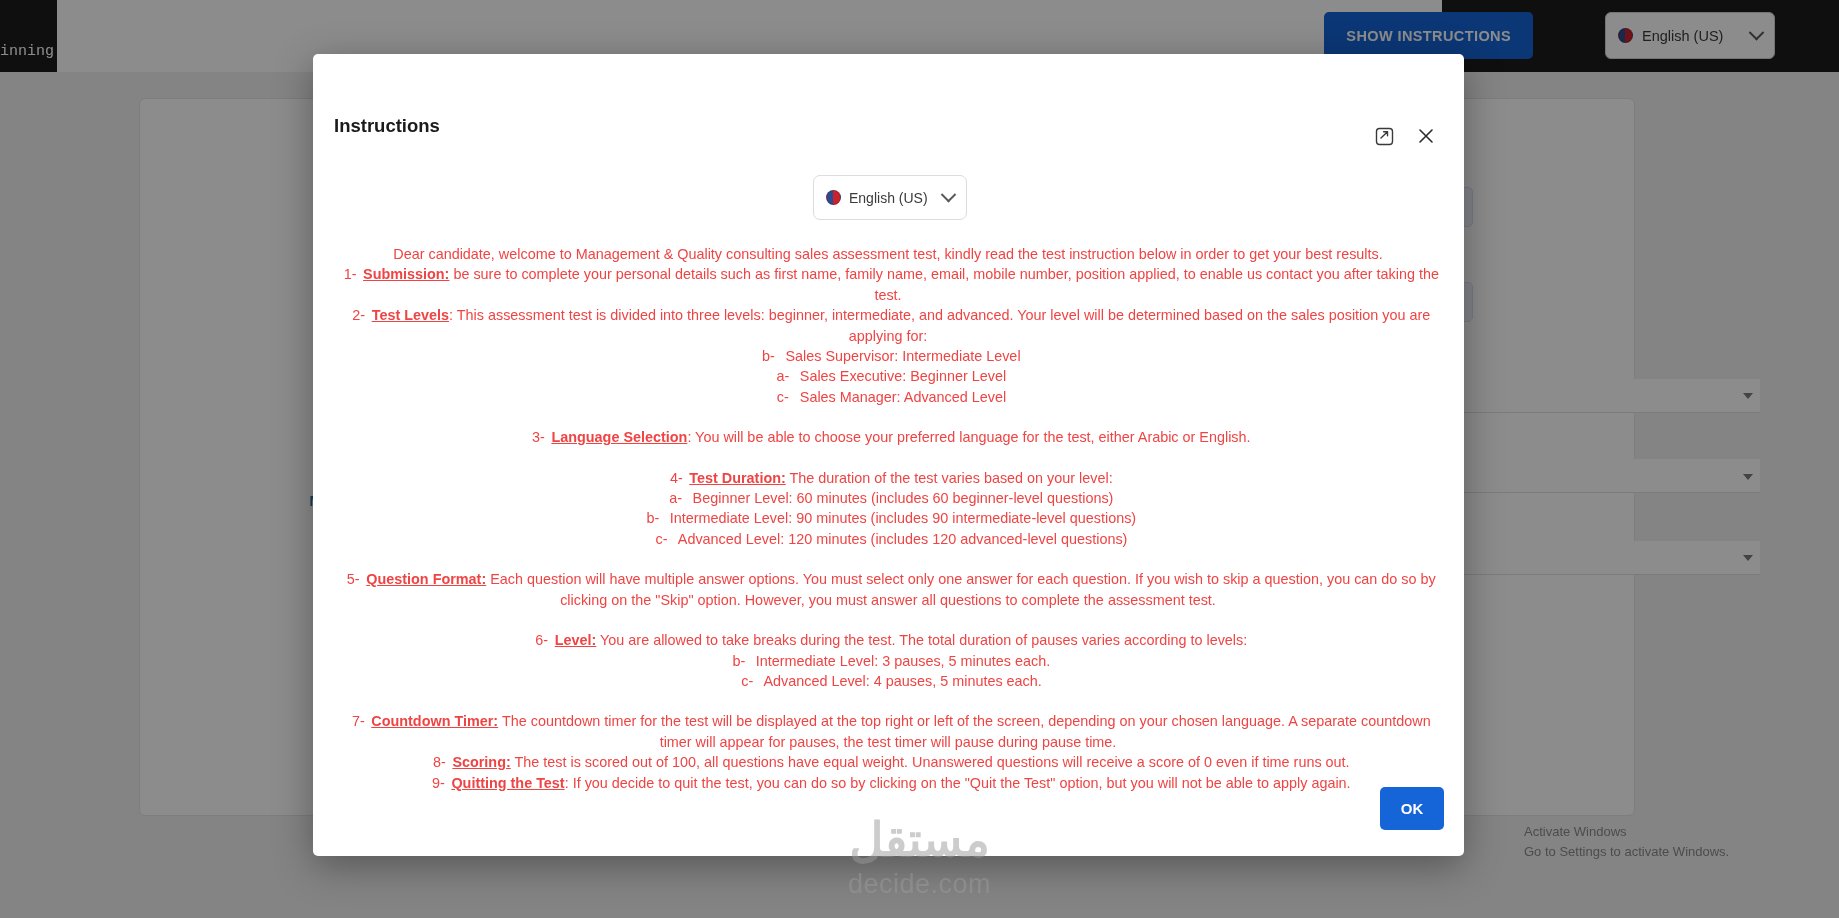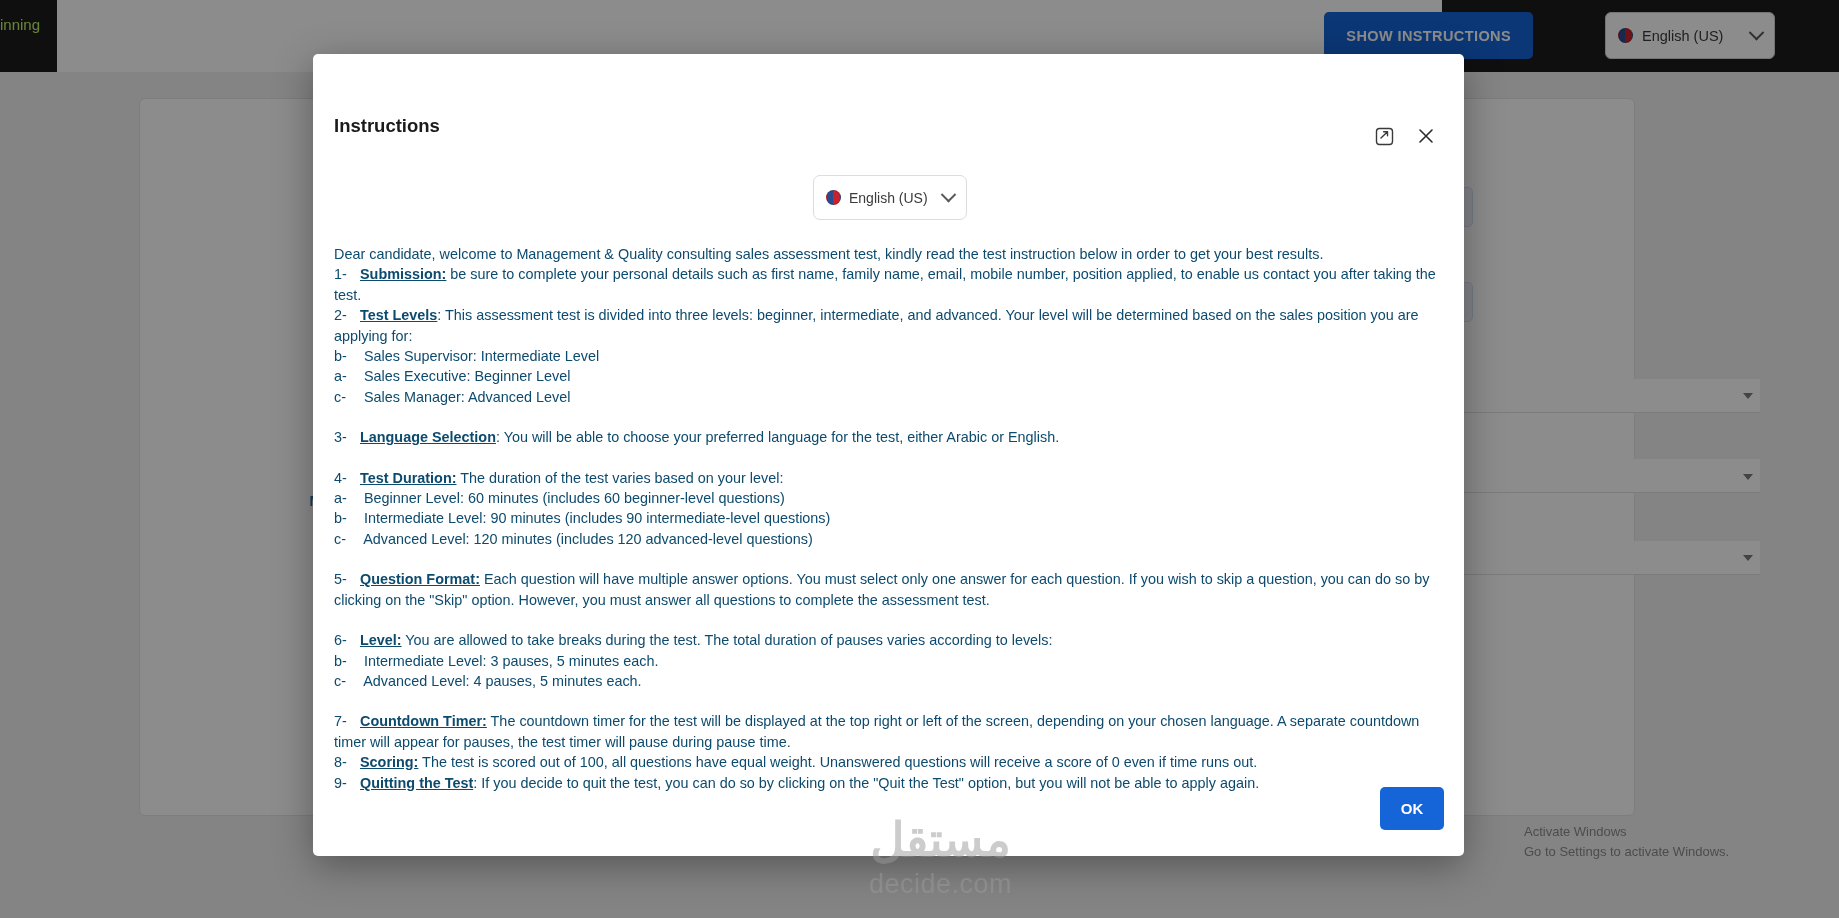--- a/index.html
+++ b/index.html
@@ -19,24 +19,25 @@
 
   
   .topbar {
     position: absolute; top: 0; left: 0;
     width: 1839px; height: 72px;
     background: #1c1c1c;
     z-index: 1;
   }
   .topbar-left-text {
     position: absolute;
-    left: 0px; top: 16px;
-    color: #bef264;
+    left: 0px; top: 43px;
+    color: #ffffff;
     font-size: 15px;
     white-space: nowrap;
+    font-family: Liberation Mono, monospace;
   }
   .topbar-left-panel {
     position: absolute;
     left: 57px; top: 0;
     width: 1385px; height: 72px;
     background: #ffffff;
   }
   .show-instructions-btn {
     position: absolute;
     right: 306px; top: 12px;
@@ -191,21 +192,22 @@
     cursor: pointer;
   }
   .modal-lang .inner { display: flex; align-items: center; gap: 8px; }
 
   .instr-body {
     position: absolute;
     left: 21px; top: 190px;
     width: 1108px;
     font-size: 14.4px;
     line-height: 20.4px;
-    color: #0c4a6e;
+    color: #ef4444;
+    text-align: center;
   }
   .instr-line { margin: 0; padding: 0; }
   .instr-line .num { display: inline-block; min-width: 26px; }
   .instr-line .sub { display: inline-block; min-width: 26px; }
   .instr-line b.u {
     text-decoration: underline;
     font-weight: bold;
   }
   .gap { height: 20px; }
 
@@ -225,21 +227,20 @@
   
   .watermark {
     position: absolute;
     left: 50%;
     bottom: 18px;
     transform: translateX(-50%);
     z-index: 7;
     text-align: center;
     opacity: 0.5;
     pointer-events: none;
-    margin-left: 21px;
   }
   .wm-ar {
     font-size: 47px;
     color: #9a9a9a;
     font-weight: bold;
     letter-spacing: 1px;
     line-height: 1;
   }
   .wm-en {
     margin-top: 6px;

